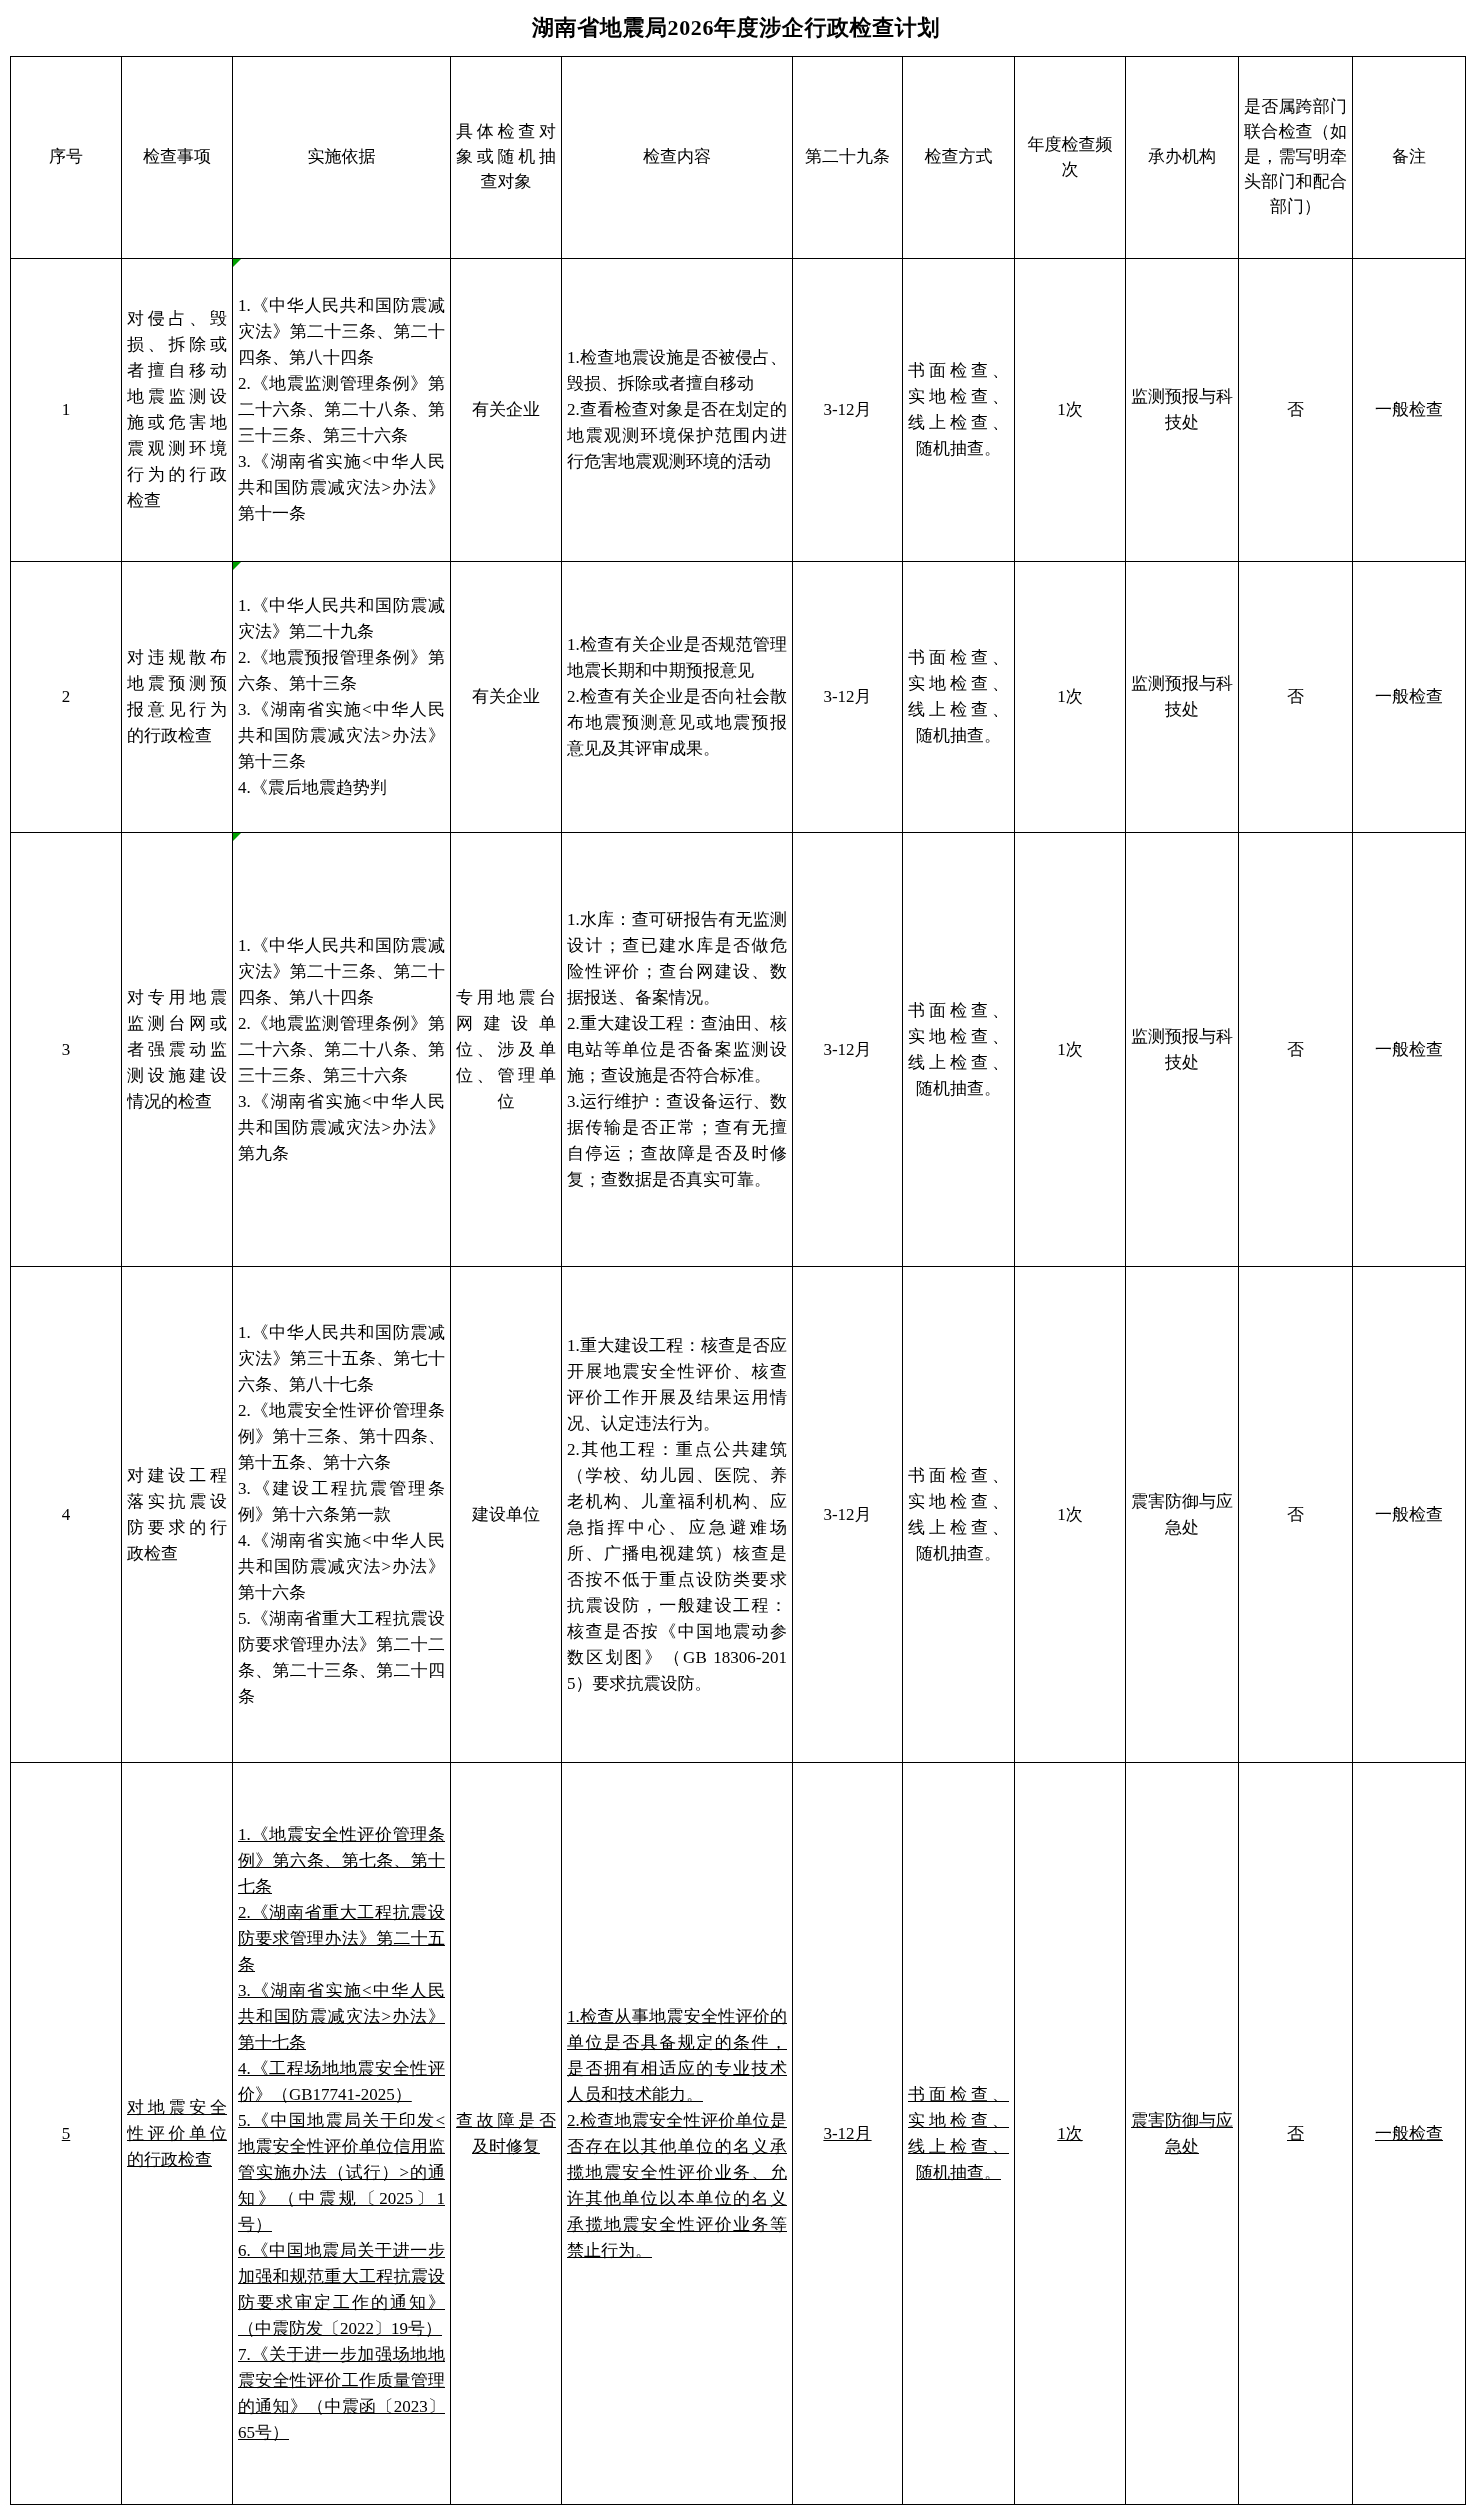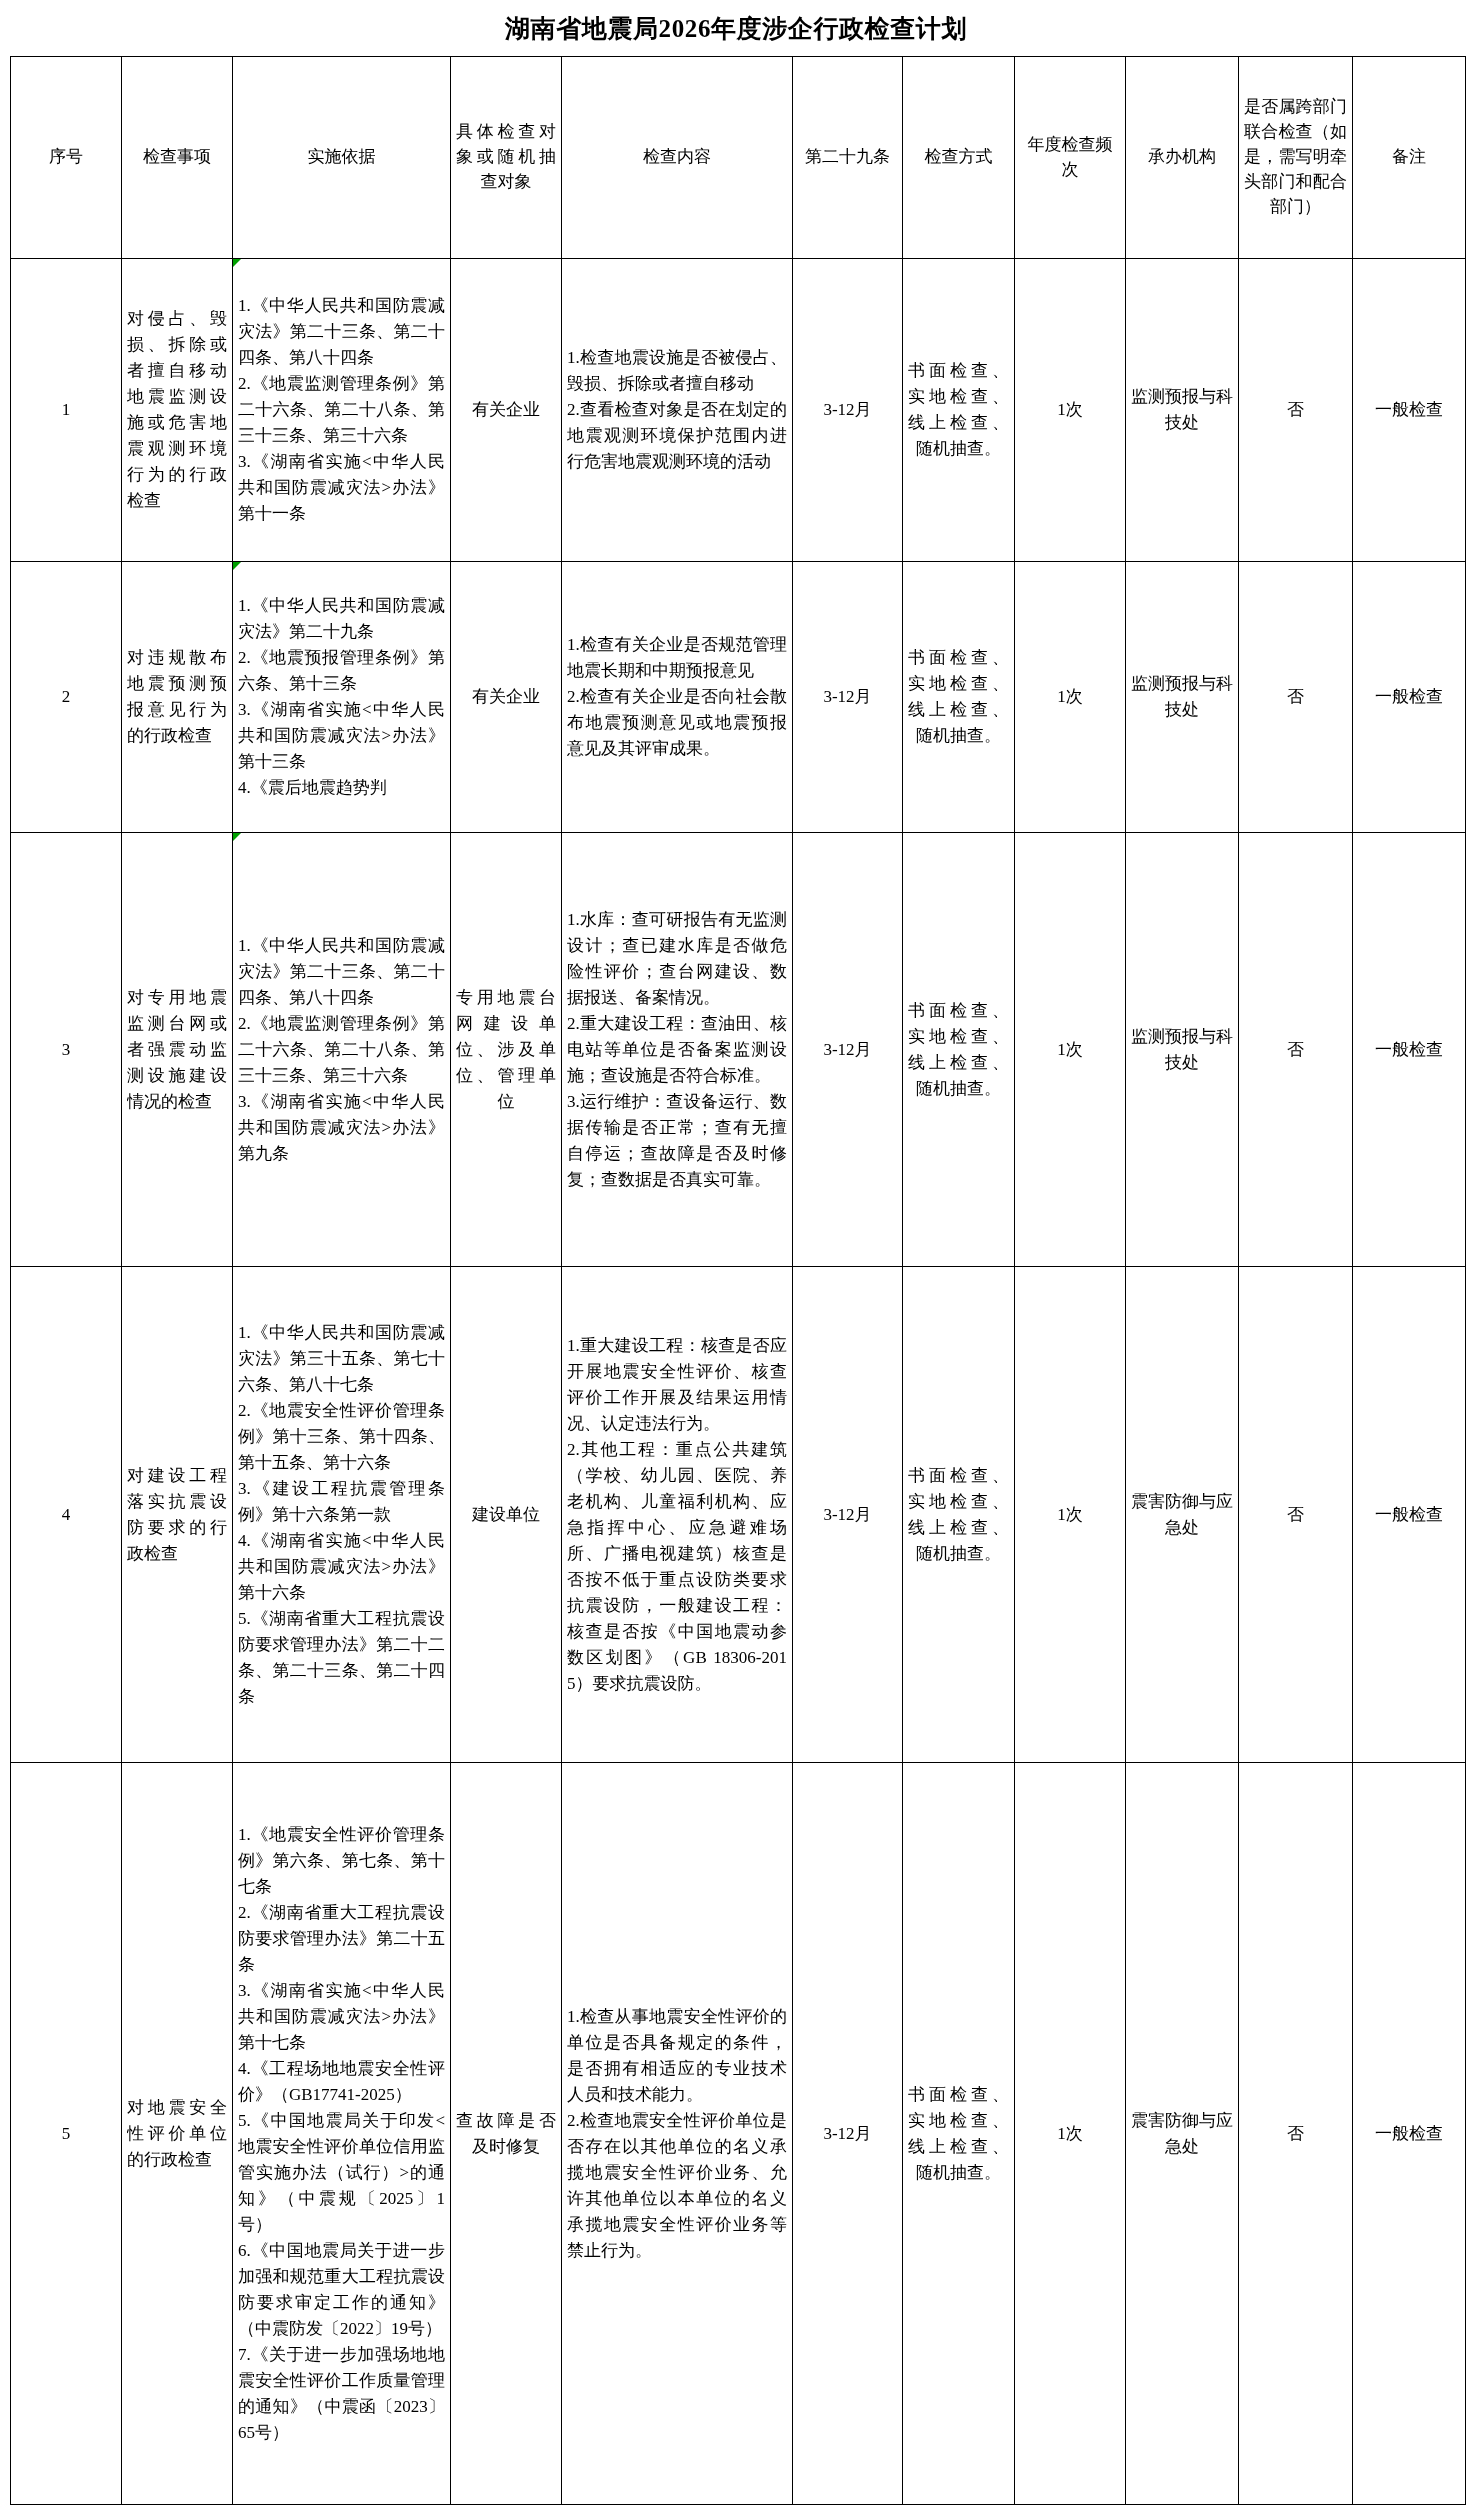--- a/index.html
+++ b/index.html
@@ -1,35 +1,35 @@
 <!DOCTYPE html>
 <html style="font-size:10px"><head>
 <meta charset="utf-8">
 <style>
   html,body{margin:0;padding:0;background:#ffffff;color:#000;}
   body{width:1472px;font-family:"Liberation Serif","DejaVu Serif",serif;}
   .title{height:56px;display:flex;align-items:center;justify-content:center;
-         font-size:25px;font-weight:bold;letter-spacing:0.6px;}
+         font-size:22px;font-weight:bold;letter-spacing:0.6px;}
   table.plan{border-collapse:collapse;table-layout:fixed;margin-left:10px;width:1453px;
              border:1.9px solid #000;}
   table.plan td,table.plan th{border:1.2px solid #000;padding:1.2px 5px;vertical-align:middle;
              font-size:17px;line-height:26px;font-weight:normal;overflow:hidden;position:relative;}
   th .cv{line-height:25px;}
   .cv{display:block;overflow:hidden;word-break:break-all;}
   .pre{white-space:pre-wrap;}
   .just{text-align:justify;text-justify:inter-character;}
   .cen{text-align:center;}
   .jc{text-align:justify;text-justify:inter-character;text-align-last:center;}
   
   tr.hd{height:202px;} tr.hd .cv{max-height:199px;font-family:Liberation Mono, monospace;}
   tr.r0{height:303px;} tr.r0 .cv{max-height:297px;}
   tr.r1{height:271px;} tr.r1 .cv{max-height:265px;}
   tr.r2{height:434px;} tr.r2 .cv{max-height:429px;font-family:Liberation Serif, serif;}
   tr.r3{height:496px;} tr.r3 .cv{max-height:490px;}
-  tr.r4{height:742px;}tr.r4 .cv{max-height:737px;}
+  tr.r4{height:742px;}tr.r4 .cv{max-height:737px;text-decoration:underline;}
   .tri{position:absolute;top:0;left:0;width:0;height:0;
        border-top:8px solid #00a000;border-right:8px solid transparent;}
 </style>
 </head>
 <body>
 
 <div class="title">湖南省地震局2026年度涉企行政检查计划</div>
 
 <table class="plan">
   <colgroup>

